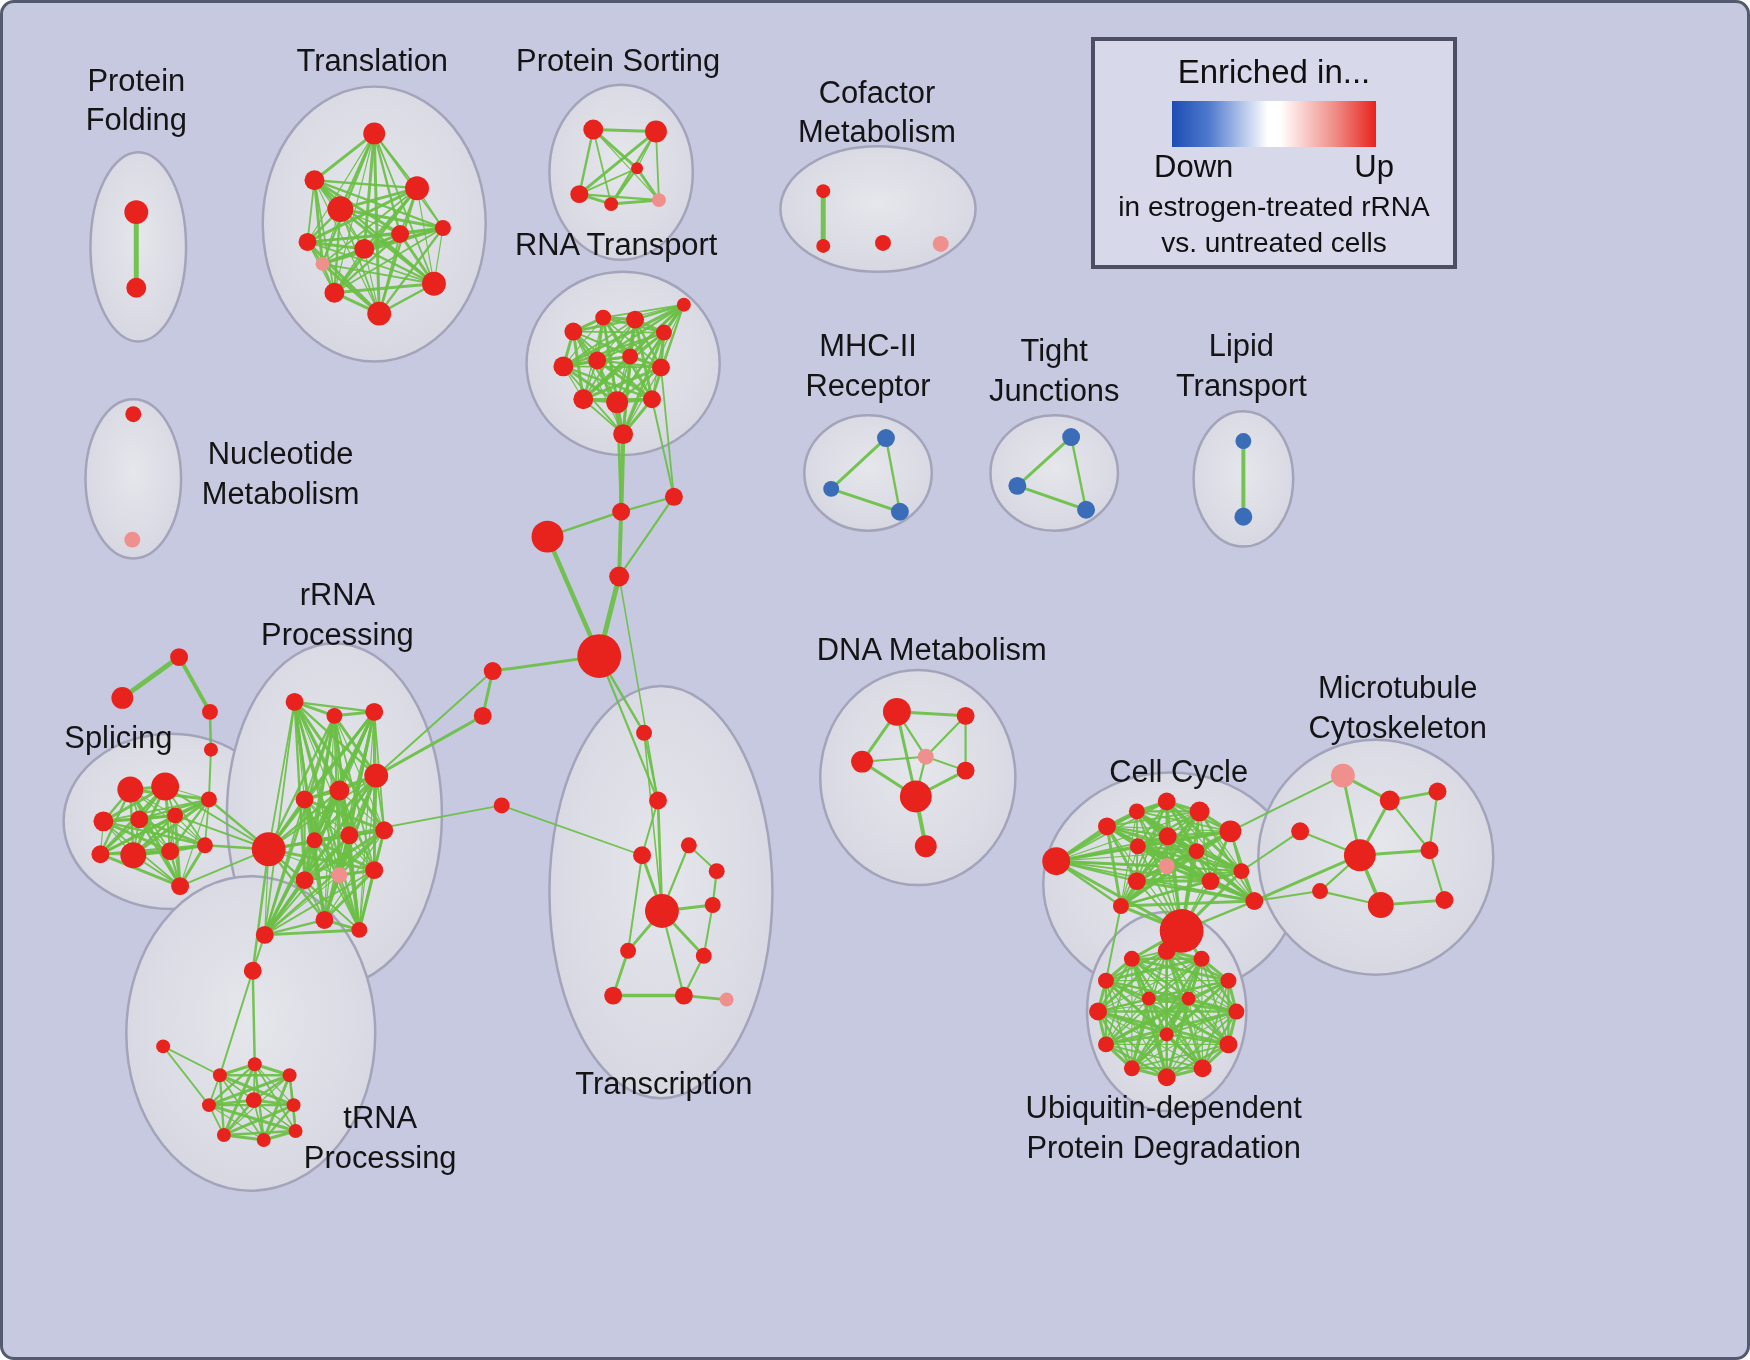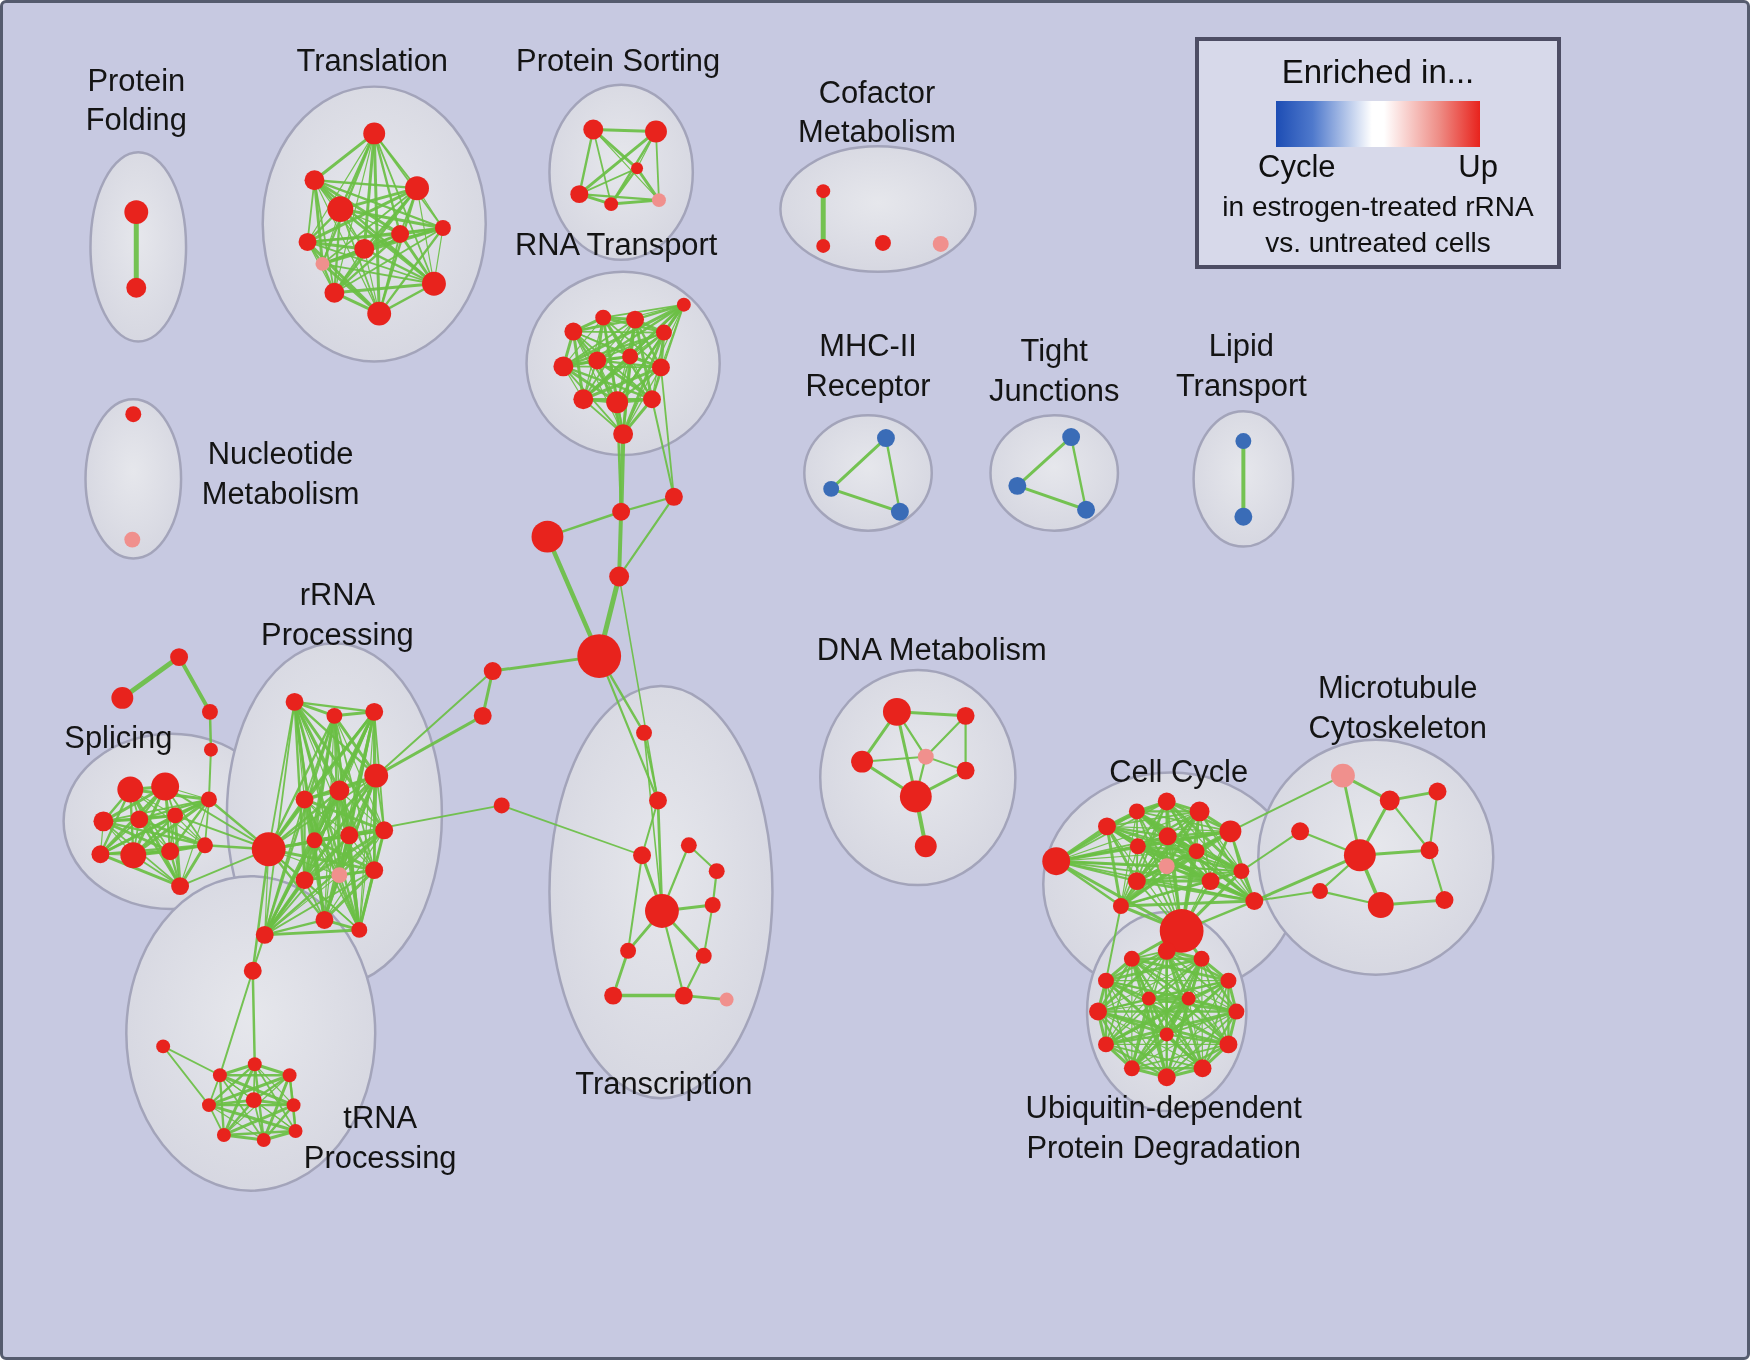--- a/index.html
+++ b/index.html
@@ -1,35 +1,35 @@
 <!DOCTYPE html>
 <html><head>
 <meta charset="utf-8">
 <style>
   html,body{margin:0;padding:0;background:#ffffff;}
   .stage{
     position:relative;
     width:1750px;height:1360px;
     background:#c7c9e1;
     border:3px solid #555b6e;
-    border-radius:6px;
+    border-radius:14px;
     box-sizing:border-box;
     overflow:hidden;
     font-family:"Liberation Sans", sans-serif;
   }
   #network-svg{position:absolute;left:0;top:0;width:100%;height:100%;}
   .cluster-ellipse{fill:url(#ellGrad);stroke:#a3a4ba;stroke-width:2.5;}
   .cluster-label{
     font-family:"Liberation Sans", sans-serif;
     font-size:31px;
     fill:#141414;
     text-anchor:middle;
   }
   .legend{
-    position:absolute;left:1192px;top:34px;width:366px;height:232px;
+    position:absolute;left:1088px;top:34px;width:366px;height:232px;
     border:4px solid #4d4d64;
     background:#d7d9ea;
     box-sizing:border-box;
     text-align:center;
     color:#101010;
   }
   .legend-title{font-size:33px;margin-top:12px;}
   .legend-bar{
     width:204px;height:46px;margin:10px auto 2px;
     background:linear-gradient(90deg,#1d4db4 0%,#4f79cc 18%,#ffffff 47%,#ffffff 53%,#ee8d86 80%,#e8231d 100%);
@@ -939,20 +939,20 @@
         <text x="1180" y="782" class="cluster-label"><tspan x="1180" dy="0">Cell Cycle</tspan></text>
         <text x="1400" y="698" class="cluster-label"><tspan x="1400" dy="0">Microtubule</tspan><tspan x="1400" dy="40">Cytoskeleton</tspan></text>
         <text x="1165" y="1120" class="cluster-label"><tspan x="1165" dy="0">Ubiquitin-dependent</tspan><tspan x="1165" dy="40">Protein Degradation</tspan></text>
       </g>
     </svg>
 
   <div class="legend">
     <div class="legend-title">Enriched in...</div>
     <div class="legend-bar"></div>
     <div class="legend-ends">
-      <span>Cycle</span>
+      <span>Down</span>
       <span>Up</span>
     </div>
     <div class="legend-caption">in estrogen-treated rRNA</div>
     <div class="legend-caption">vs. untreated cells</div>
   </div>
 
 </div>
 
 </body></html>

